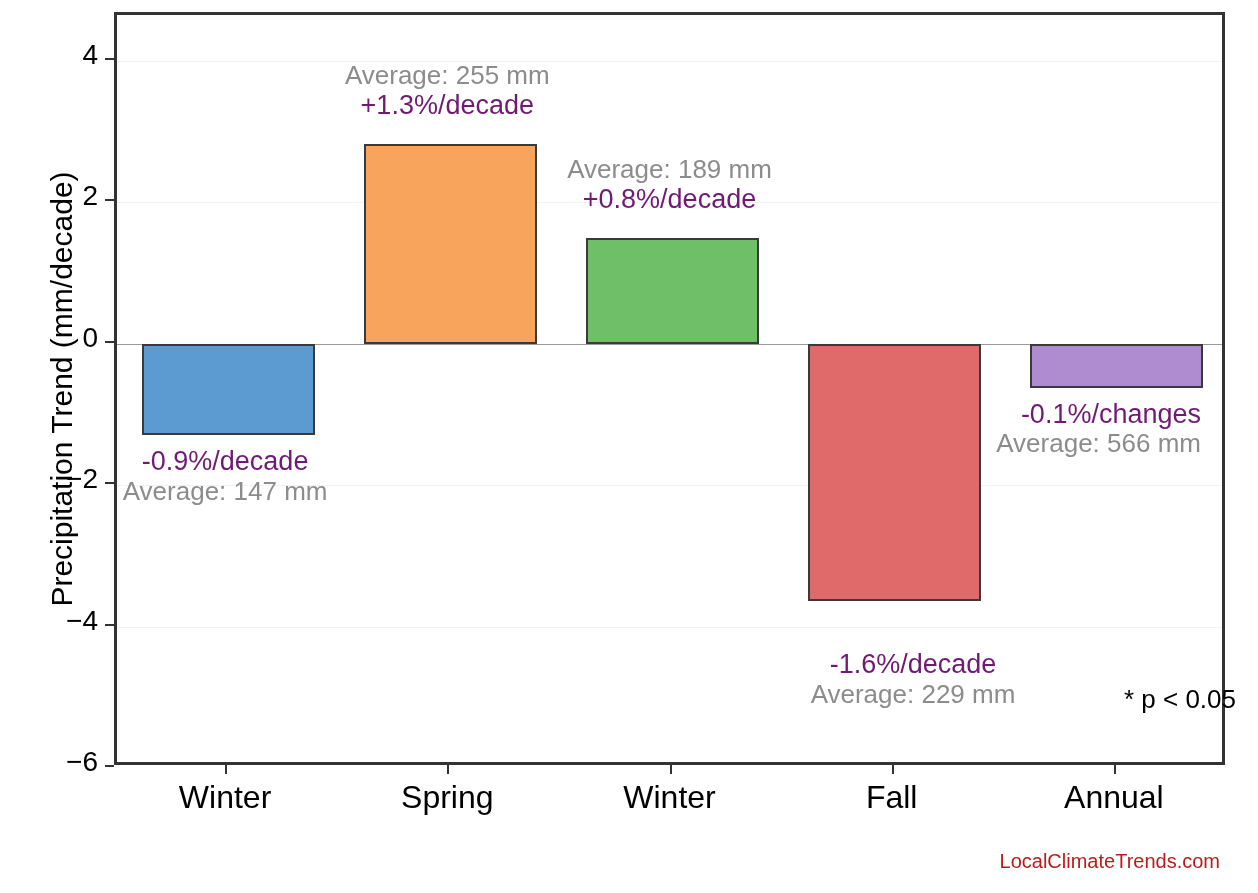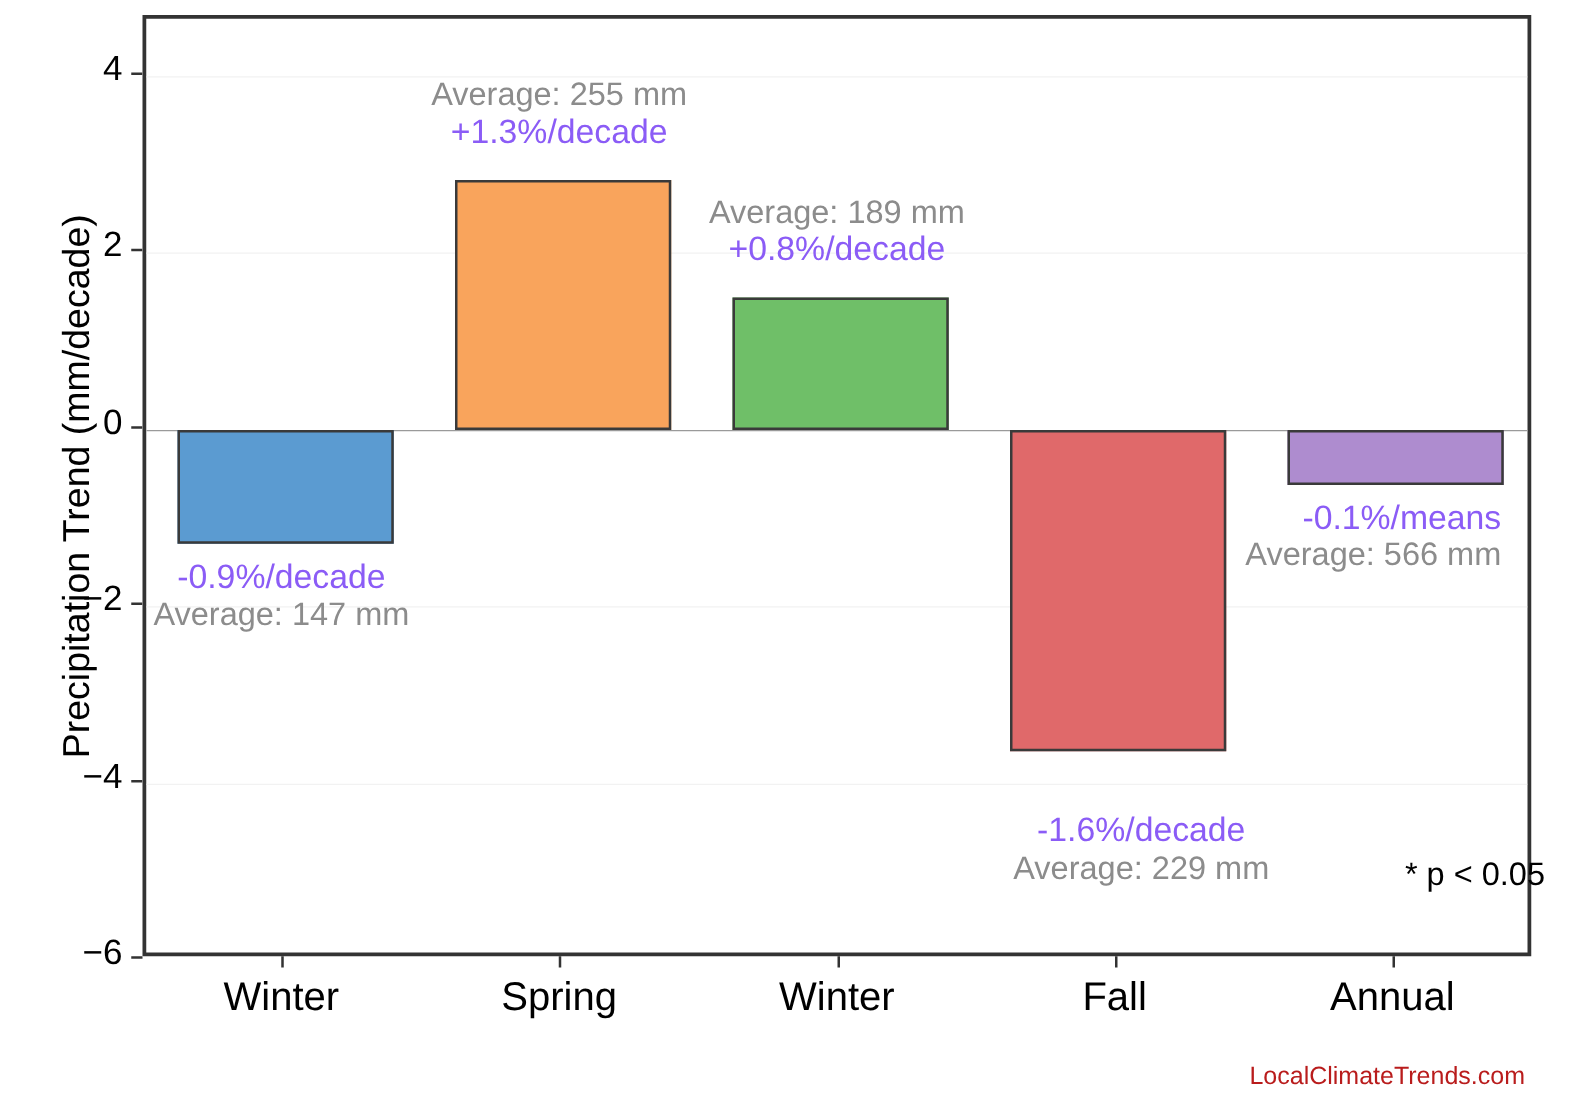--- a/index.html
+++ b/index.html
@@ -114,21 +114,21 @@
   }
 
   
   .bar-annot {
     position: absolute;
     width: 420px;
     line-height: 1.14;
   }
   .bar-annot .pct {
     font-size: 27px;
-    color: #8b5cf6;
+    color: #701a75;
     display: block;
   }
   .bar-annot .avg {
     font-size: 26px;
     color: #8c8c8c;
     display: block;
   }
   .annot-center { text-align: center; }
   .annot-right  { text-align: right; }
 
@@ -216,21 +216,21 @@
       </div>
       <div class="bar-annot annot-center" style="left: 459.5px; top: 154.718px;">
         <span class="avg">Average: 189 mm</span>
         <span class="pct">+0.8%/decade</span>
       </div>
       <div class="bar-annot annot-center" style="left: 703px; top: 612.138px; margin-top: 37px;">
         <span class="pct">-1.6%/decade</span>
         <span class="avg">Average: 229 mm</span>
       </div>
       <div class="bar-annot annot-right" style="left: 781px; top: 398.611px;">
-        <span class="pct">-0.1%/means</span>
+        <span class="pct">-0.1%/changes</span>
         <span class="avg">Average: 566 mm</span>
       </div>
     </div>
 
   <div id="footnote">
     <span>* p &lt; 0.05</span>
   </div>
 
   <div id="watermark">LocalClimateTrends.com</div>
 

